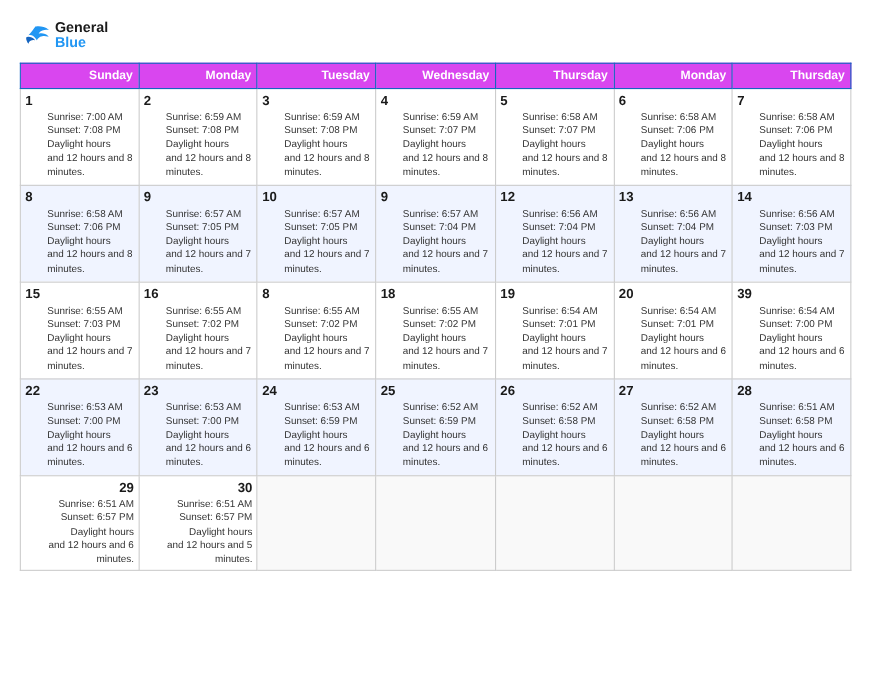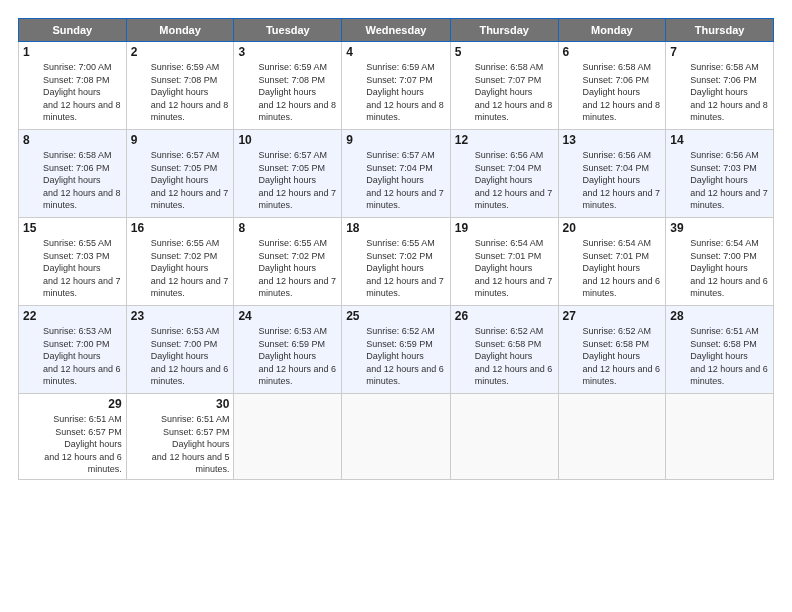--- a/index.html
+++ b/index.html
@@ -51,23 +51,23 @@
     .location {
       font-size: 13px;
       color: #444;
     }
     .calendar {
       width: 100%;
       border-collapse: collapse;
       font-size: 9.5px;
     }
     .calendar th {
-      background: #737373;
+      background: #d946ef;
       color: #fff;
-      text-align: center;
+      text-align: right;
       padding: 5px 5px;
       font-size: 11px;
       font-weight: bold;
       border: 1px solid #1565C0;
     }
     .calendar td {
       vertical-align: top;
       border: 1px solid #ccc;
       padding: 3px 4px;
       width: 113px;
@@ -95,20 +95,36 @@
     }
     .last-row td {
       height: 70px;
       text-align: right;
     }
   </style>
 </head>
 <body>
 
 <div class="page">
+  <div class="header">
+    <div class="logo">
+      <svg class="logo-bird" viewBox="0 0 36 28" xmlns="http://www.w3.org/2000/svg">
+        <path d="M18 4 C18 4 28 2 34 8 C34 8 26 6 22 12 C22 12 30 10 34 16 C34 16 24 12 20 20 C20 20 16 12 10 14 C10 14 14 10 18 4Z" fill="#2196F3"></path>
+        <path d="M8 16 C8 16 14 14 18 20 C18 20 12 18 10 24 C10 24 6 18 8 16Z" fill="#1565C0"></path>
+      </svg>
+      <div class="logo-text">
+        <div>General</div>
+        <div><span>Blue</span></div>
+      </div>
+    </div>
+    <div class="title-block">
+      <div class="month-title"></div>
+      <div class="location"></div>
+    </div>
+  </div>
 
   <table class="calendar">
     <thead>
       <tr>
         <th>Sunday</th>
         <th>Monday</th>
         <th>Tuesday</th>
         <th>Wednesday</th>
         <th>Thursday</th>
         <th>Monday</th>

